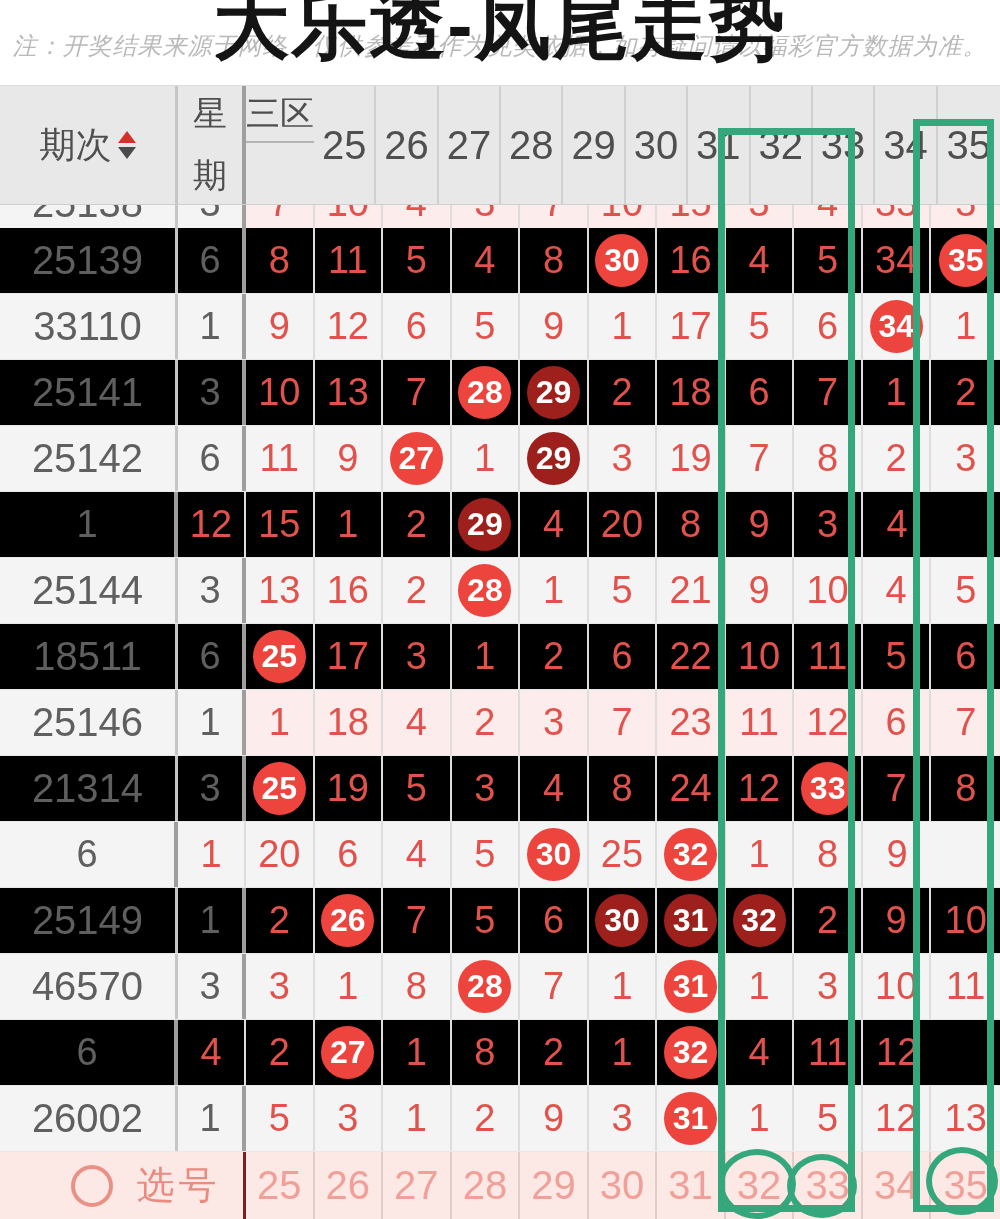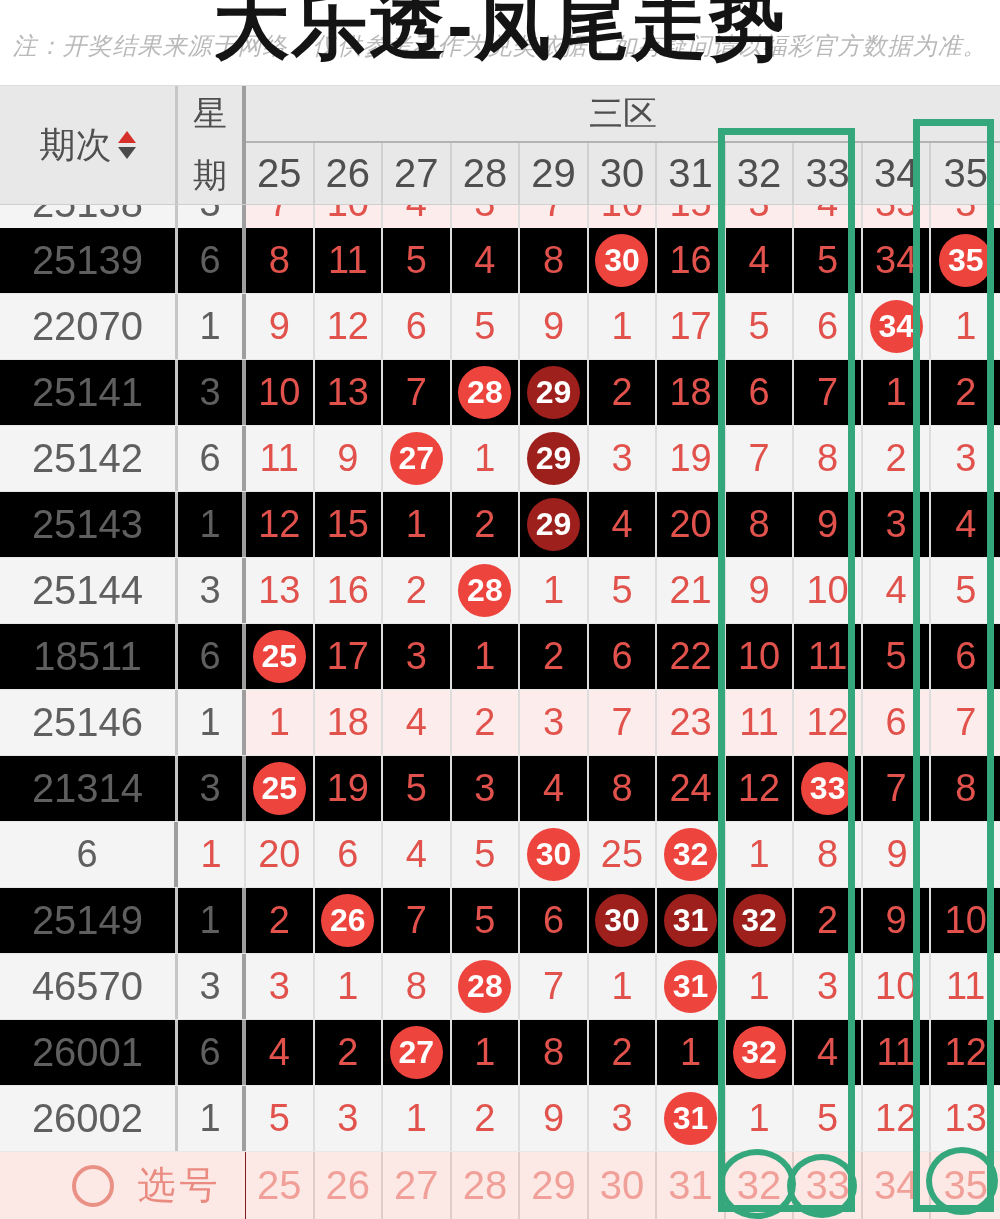--- a/index.html
+++ b/index.html
@@ -32,21 +32,21 @@
   }
   .sort-icons{display:flex;flex-direction:column;align-items:center;margin-left:6px;}
   .tri-up{width:0;height:0;border-left:9px solid transparent;border-right:9px solid transparent;
     border-bottom:12px solid #d5302a;margin-bottom:4px;}
   .tri-down{width:0;height:0;border-left:9px solid transparent;border-right:9px solid transparent;
     border-top:12px solid #4a4a4a;}
   .h-week{
     display:flex;flex-direction:column;align-items:center;justify-content:center;gap:16px;
     font-size:34px;color:#4f4f4f;border-right:4px solid #9e9e9e;box-sizing:border-box;
   }
-  .h-zone{display:flex;flex-direction:column;}
+  .h-zone{display:flex;flex-direction:row;}
   .zone-top{
     height:57px;display:flex;align-items:center;justify-content:center;
     font-size:34px;color:#4f4f4f;border-bottom:2px solid #b3b3b3;box-sizing:border-box;
   }
   .zone-cols{flex:1;display:grid;grid-template-columns:repeat(11,1fr);}
   .hcol{
     display:flex;align-items:center;justify-content:center;
     font-size:40px;color:#4f4f4f;border-right:2px solid #d0d0d0;box-sizing:border-box;
   }
   .hcol:last-child{border-right:none;}
@@ -70,21 +70,21 @@
     font-size:32px;font-weight:700;
   }
   .ball.dark{background:#9d201d;}
   
   .tfoot{
     display:grid;grid-template-columns:246px repeat(11,1fr);
     height:67px;background:#fce8e5;box-sizing:border-box;
   }
   .f-label{
     display:flex;align-items:center;justify-content:center;gap:24px;
-    padding-left:48px;box-sizing:border-box;border-right:1px solid #7f1d1d;
+    padding-left:48px;box-sizing:border-box;border-right:3px solid #7f1d1d;
   }
   .f-circle{
     width:42px;height:42px;border-radius:50%;border:4px solid #ea9186;box-sizing:border-box;
   }
   .f-text{font-size:38px;color:#e98b80;letter-spacing:4px;}
   .fnum{
     display:flex;align-items:center;justify-content:center;
     font-size:40px;color:#f0a098;border-right:2px solid #e0ccc9;box-sizing:border-box;cursor:pointer;
   }
   .fnum:last-child{border-right:none;}
@@ -166,21 +166,21 @@
         </div>
         <div class="cell num">16</div>
         <div class="cell num">4</div>
         <div class="cell num">5</div>
         <div class="cell num">34</div>
         <div class="cell num">
           <span class="ball">35</span>
         </div>
       </div>
       <div class="row alt">
-        <div class="cell period">22070</div>
+        <div class="cell period">33110</div>
         <div class="cell week">1</div>
         <div class="cell num">9</div>
         <div class="cell num">12</div>
         <div class="cell num">6</div>
         <div class="cell num">5</div>
         <div class="cell num">9</div>
         <div class="cell num">1</div>
         <div class="cell num">17</div>
         <div class="cell num">5</div>
         <div class="cell num">6</div>
@@ -221,21 +221,20 @@
           <span class="ball dark">29</span>
         </div>
         <div class="cell num">3</div>
         <div class="cell num">19</div>
         <div class="cell num">7</div>
         <div class="cell num">8</div>
         <div class="cell num">2</div>
         <div class="cell num">3</div>
       </div>
       <div class="row">
-        <div class="cell period">25143</div>
         <div class="cell week">1</div>
         <div class="cell num">12</div>
         <div class="cell num">15</div>
         <div class="cell num">1</div>
         <div class="cell num">2</div>
         <div class="cell num">
           <span class="ball dark">29</span>
         </div>
         <div class="cell num">4</div>
         <div class="cell num">20</div>
@@ -366,21 +365,20 @@
         <div class="cell num">1</div>
         <div class="cell num">
           <span class="ball">31</span>
         </div>
         <div class="cell num">1</div>
         <div class="cell num">3</div>
         <div class="cell num">10</div>
         <div class="cell num">11</div>
       </div>
       <div class="row">
-        <div class="cell period">26001</div>
         <div class="cell week">6</div>
         <div class="cell num">4</div>
         <div class="cell num">2</div>
         <div class="cell num">
           <span class="ball">27</span>
         </div>
         <div class="cell num">1</div>
         <div class="cell num">8</div>
         <div class="cell num">2</div>
         <div class="cell num">1</div>

